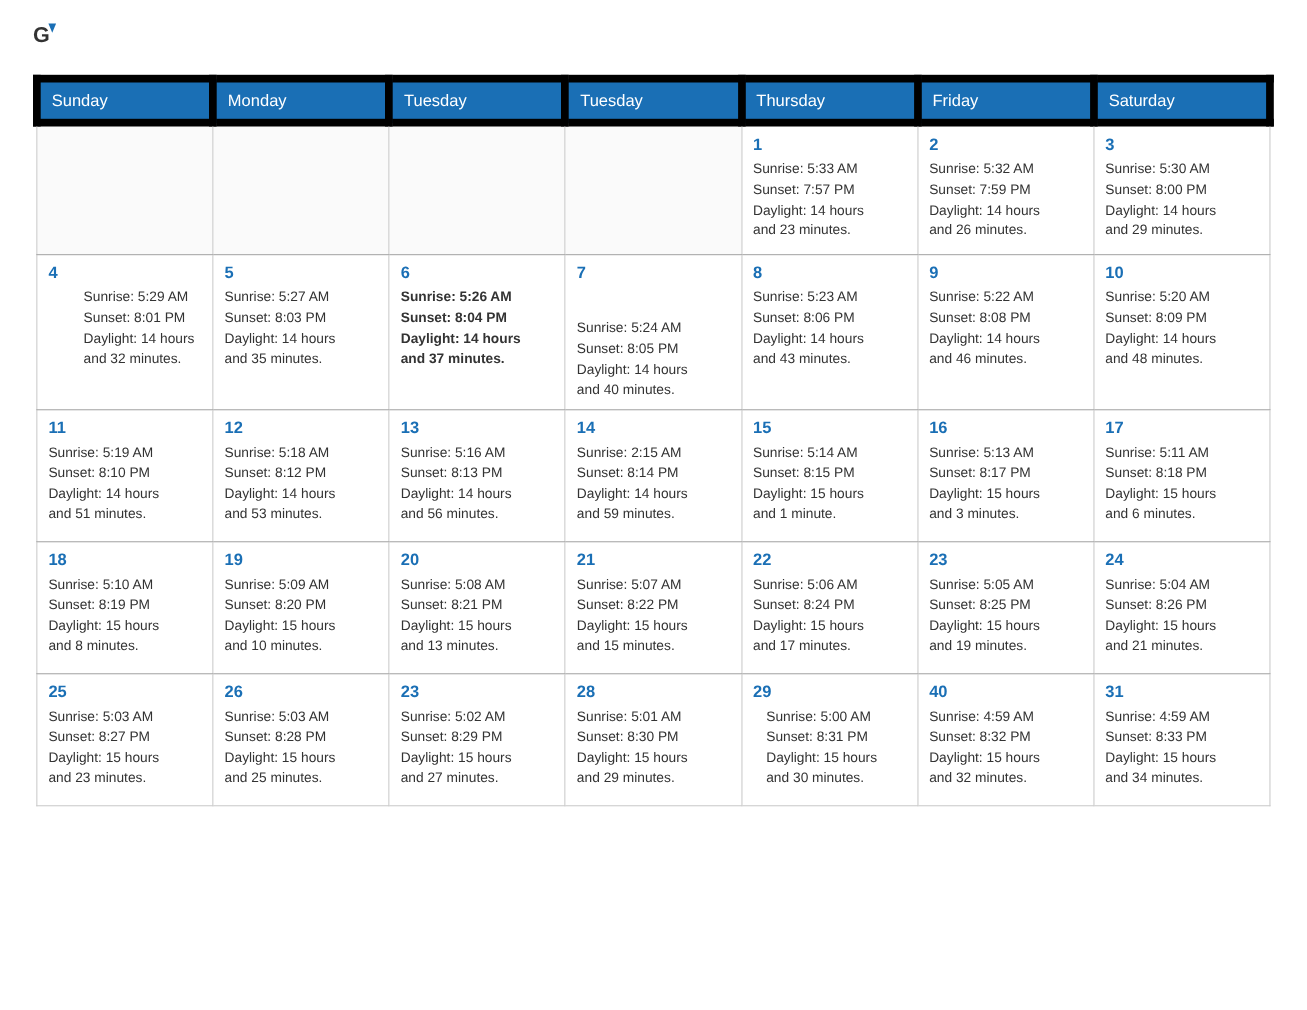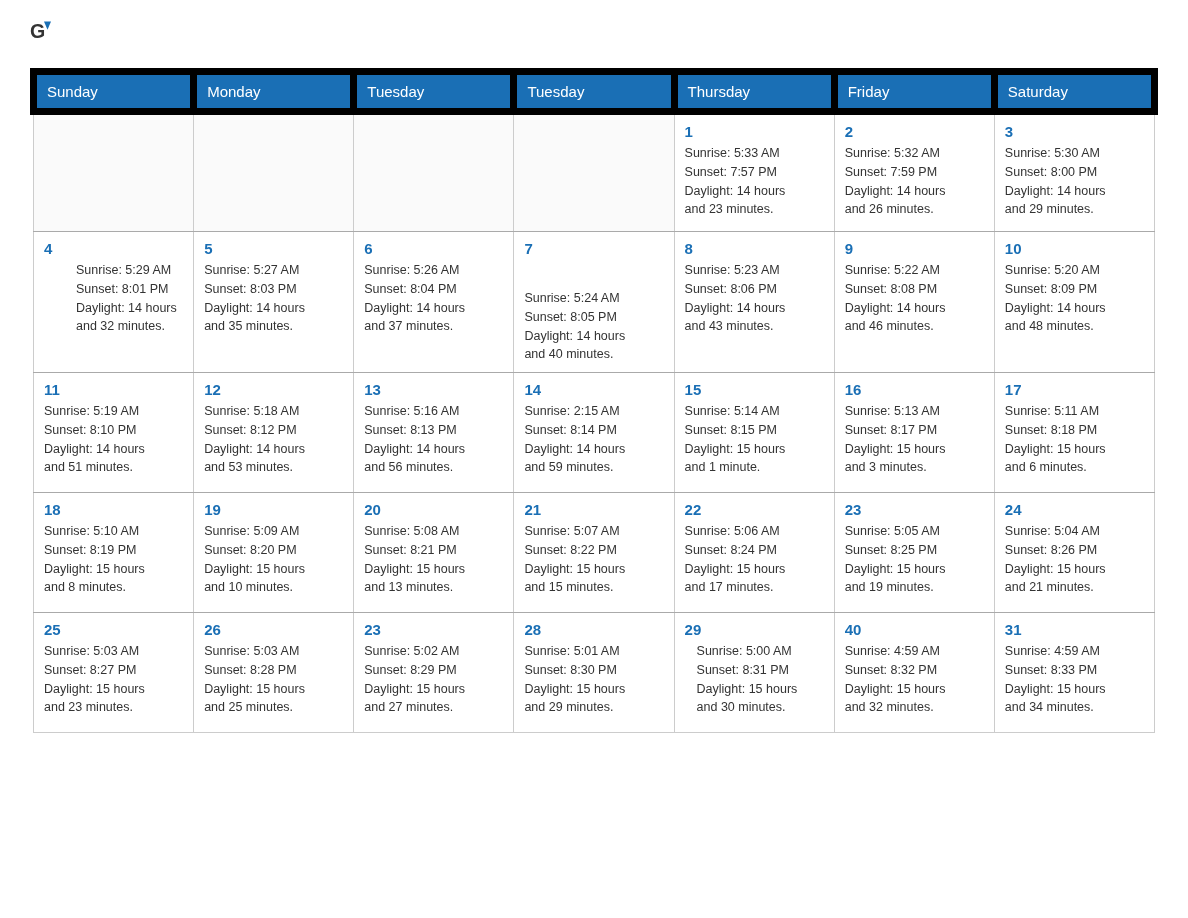--- a/index.html
+++ b/index.html
@@ -161,21 +161,21 @@
         </td>
         <td>
           <div class="day-number">5</div>
           <div class="day-info" style="white-space: pre-line;">Sunrise: 5:27 AM
 Sunset: 8:03 PM
 Daylight: 14 hours
 and 35 minutes.</div>
         </td>
         <td>
           <div class="day-number">6</div>
-          <div class="day-info" style="white-space: pre-line;">Sunrise: 5:26 AM
+          <div class="day-info" style="white-space: pre-line; font-weight: bold;">Sunrise: 5:26 AM
 Sunset: 8:04 PM
 Daylight: 14 hours
 and 37 minutes.</div>
         </td>
         <td>
           <div class="day-number">7</div>
           <div class="day-info" style="white-space: pre-line; margin-top: 32px;">Sunrise: 5:24 AM
 Sunset: 8:05 PM
 Daylight: 14 hours
 and 40 minutes.</div>

